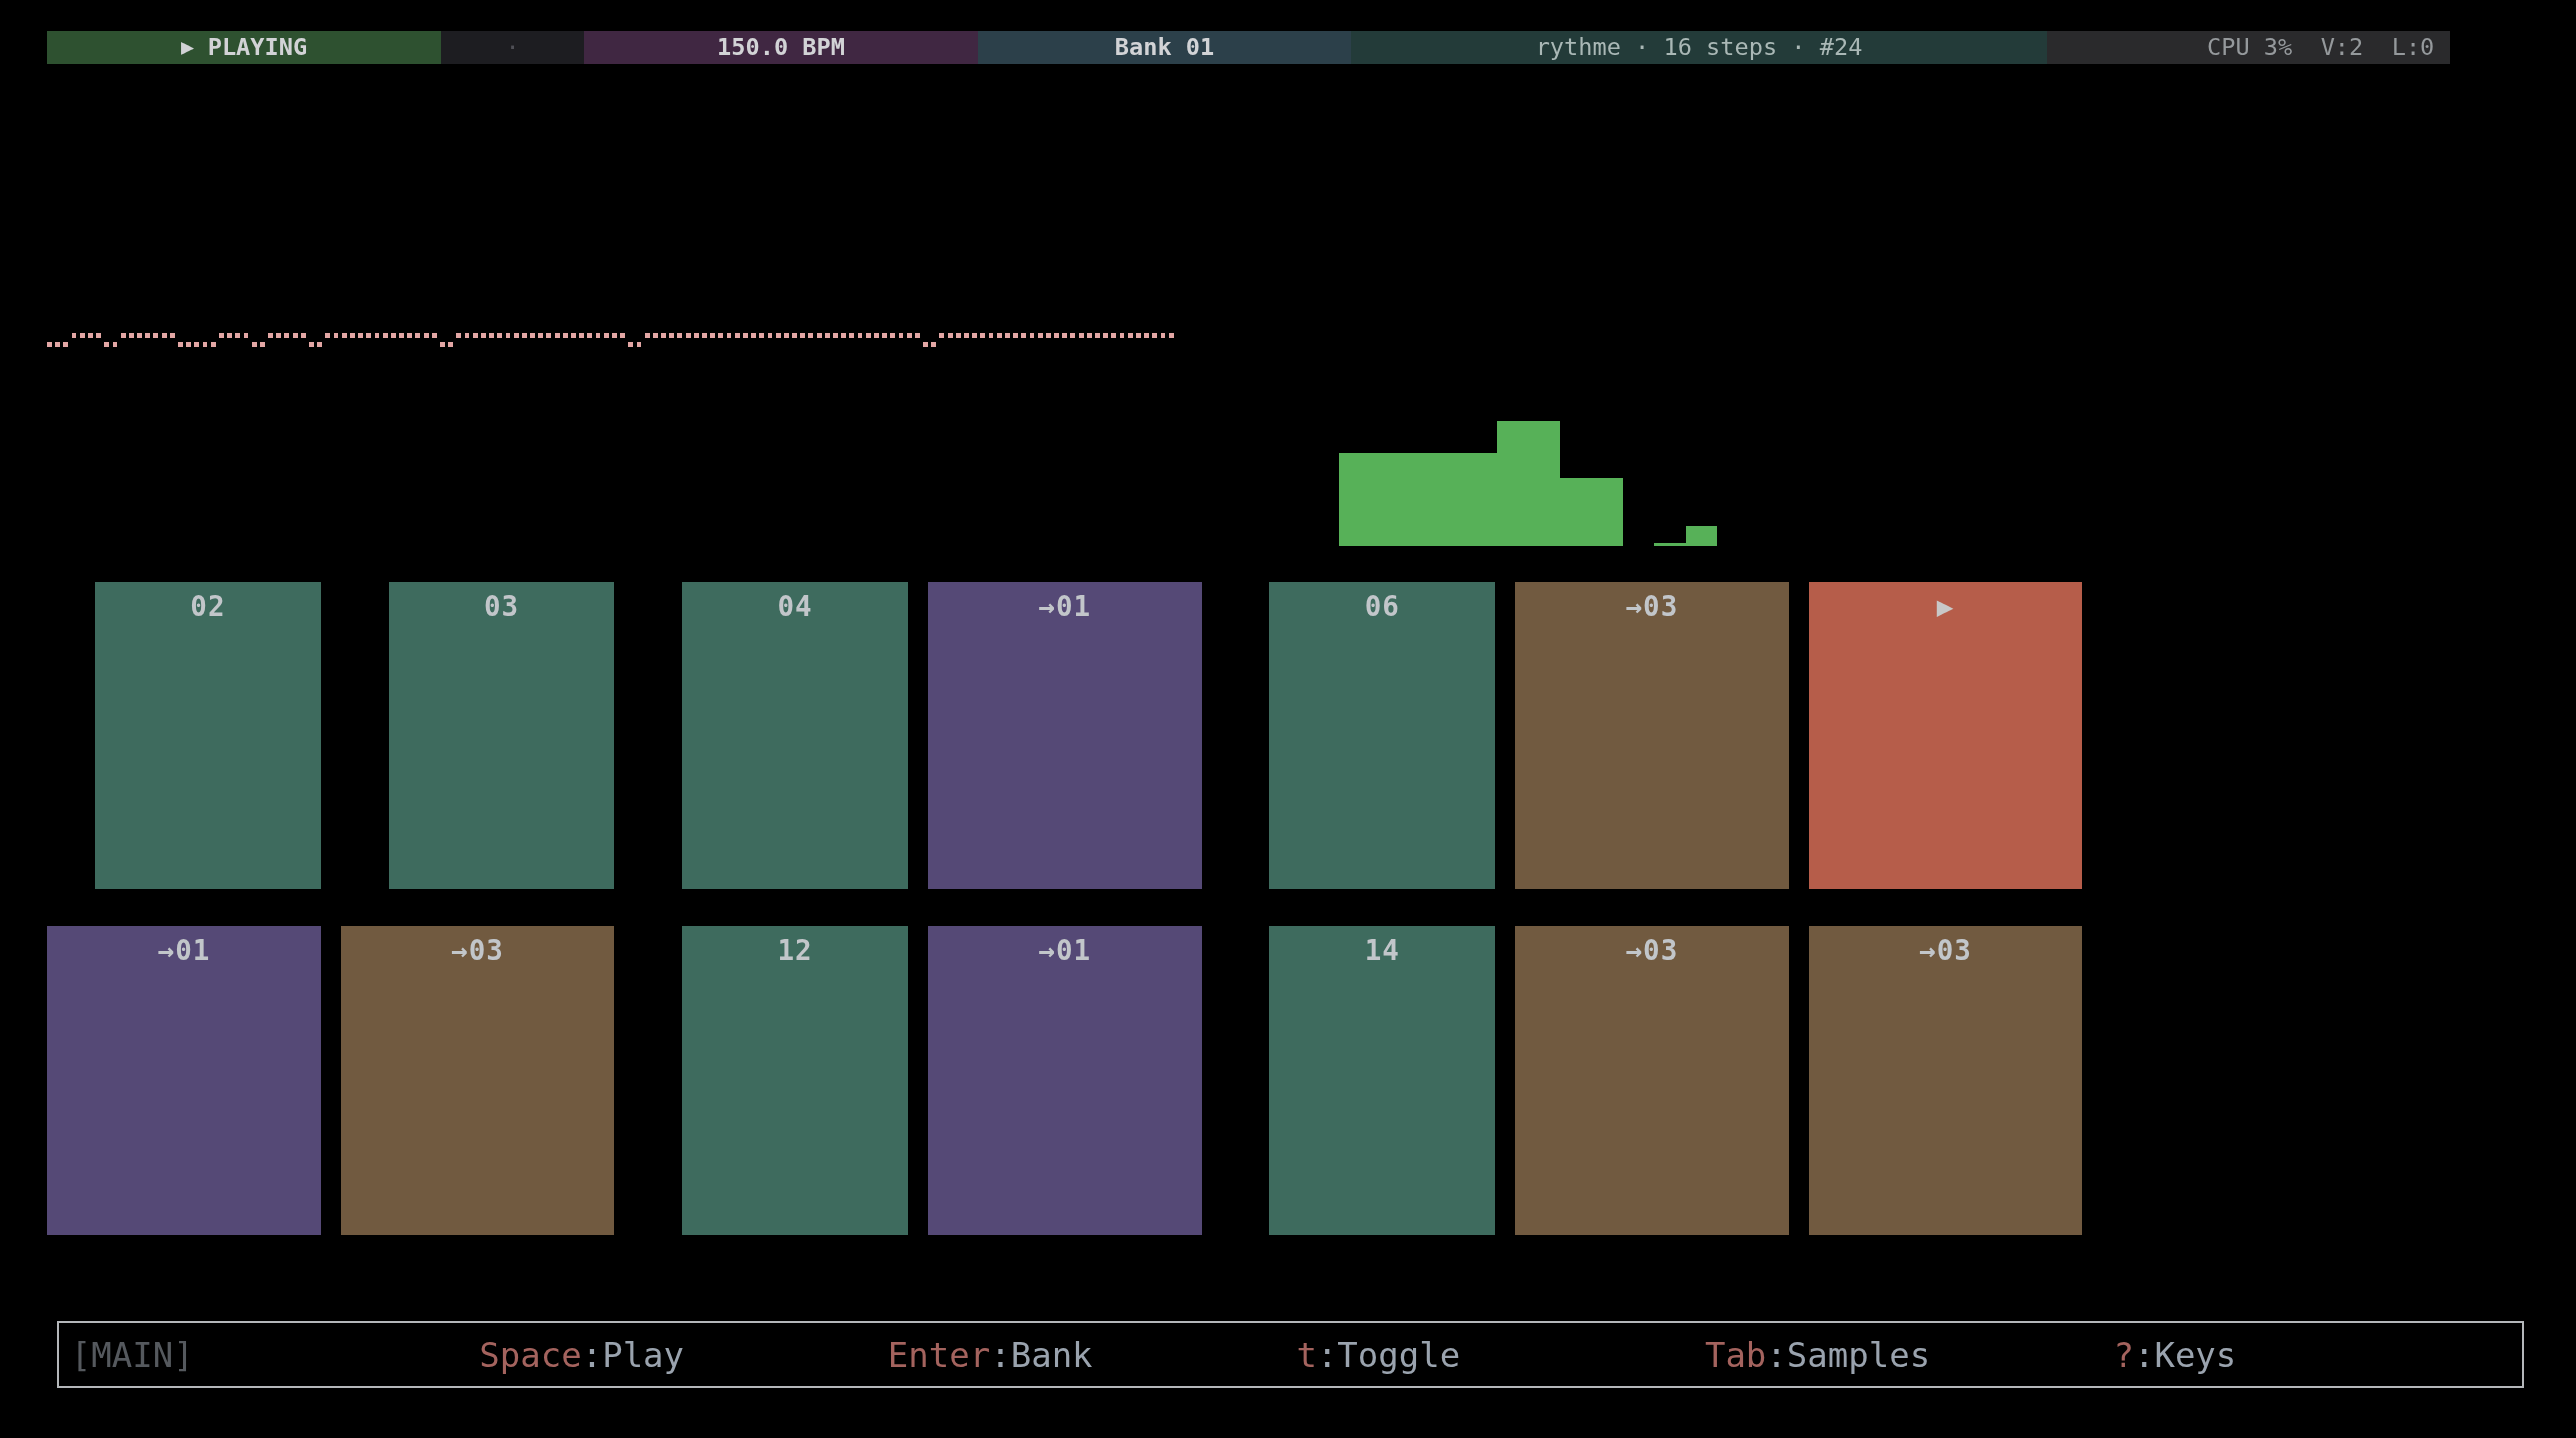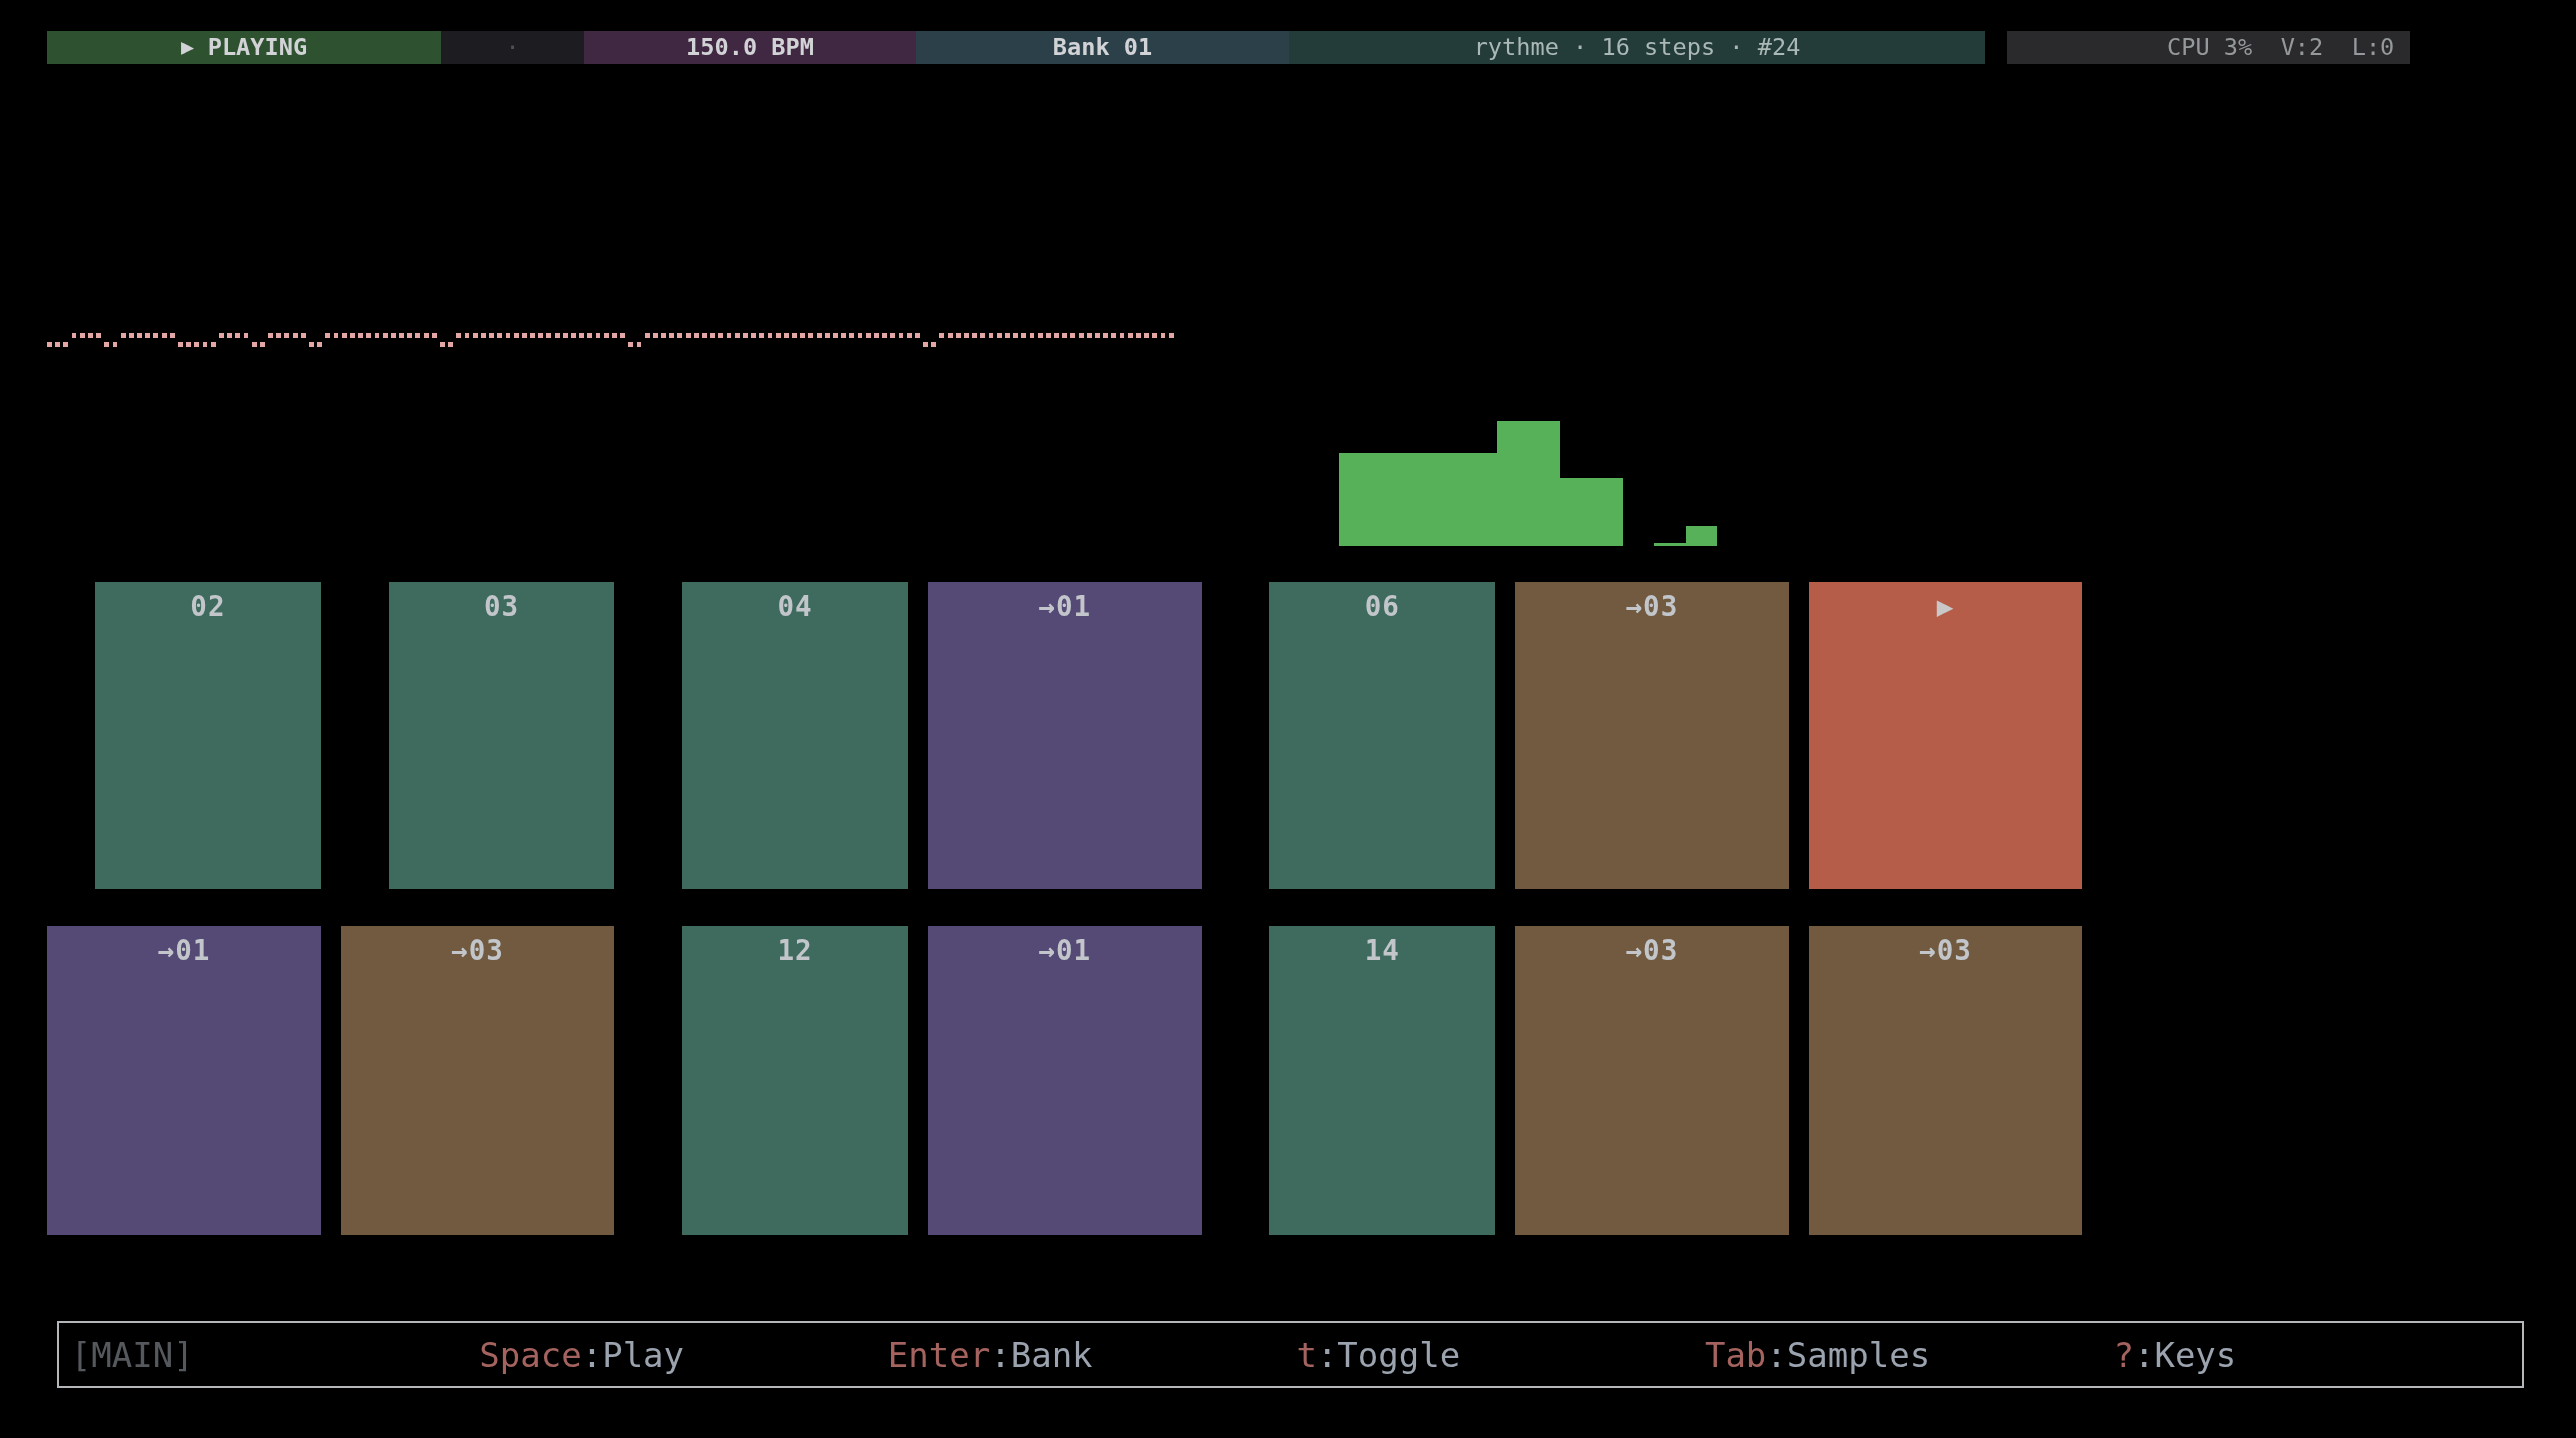--- a/index.html
+++ b/index.html
@@ -24,25 +24,25 @@
   }
 
   
   .topbar{
     position:absolute; left:47px; top:30.5px; height:33px; width:2499px;
     display:flex; font-size:23.6px; font-weight:bold; color:var(--topbar-text);
   }
   .seg{height:100%; display:flex; align-items:center; justify-content:center; white-space:pre;}
   .seg-play{width:394px; background:var(--seg-green); gap:13.8px;}
   .seg-blank{width:143px; background:var(--seg-dark); color:var(--dot-dim); font-weight:normal;}
-  .seg-bpm{width:332px; background:var(--seg-purple);}
+  .seg-bpm{width:394px; background:var(--seg-purple);}
   .seg-bank{width:373px; background:var(--seg-blue);}
   .seg-pattern{width:696px; background:var(--seg-teal); color:var(--topbar-text-dim); font-weight:normal;}
   .seg-system{width:403px; background:var(--seg-gray); justify-content:flex-end; padding-right:15.7px;
-              color:var(--cpu-text); font-weight:normal;margin-left:22px;}
+              color:var(--cpu-text); font-weight:normal;}
   .play-tri{font-size:21.6px; line-height:1;}
 
   
   .waveform{
     position:absolute; left:47px; top:333px; height:15.7px; white-space:nowrap; font-size:0;
   }
   .wdot{display:inline-block; width:4.9px; height:4.9px; margin-right:3.3px; background:var(--wave); vertical-align:top;}
   .wdot.low{margin-top:8.9px;}
   .wdot.high{margin-top:0;}
 

